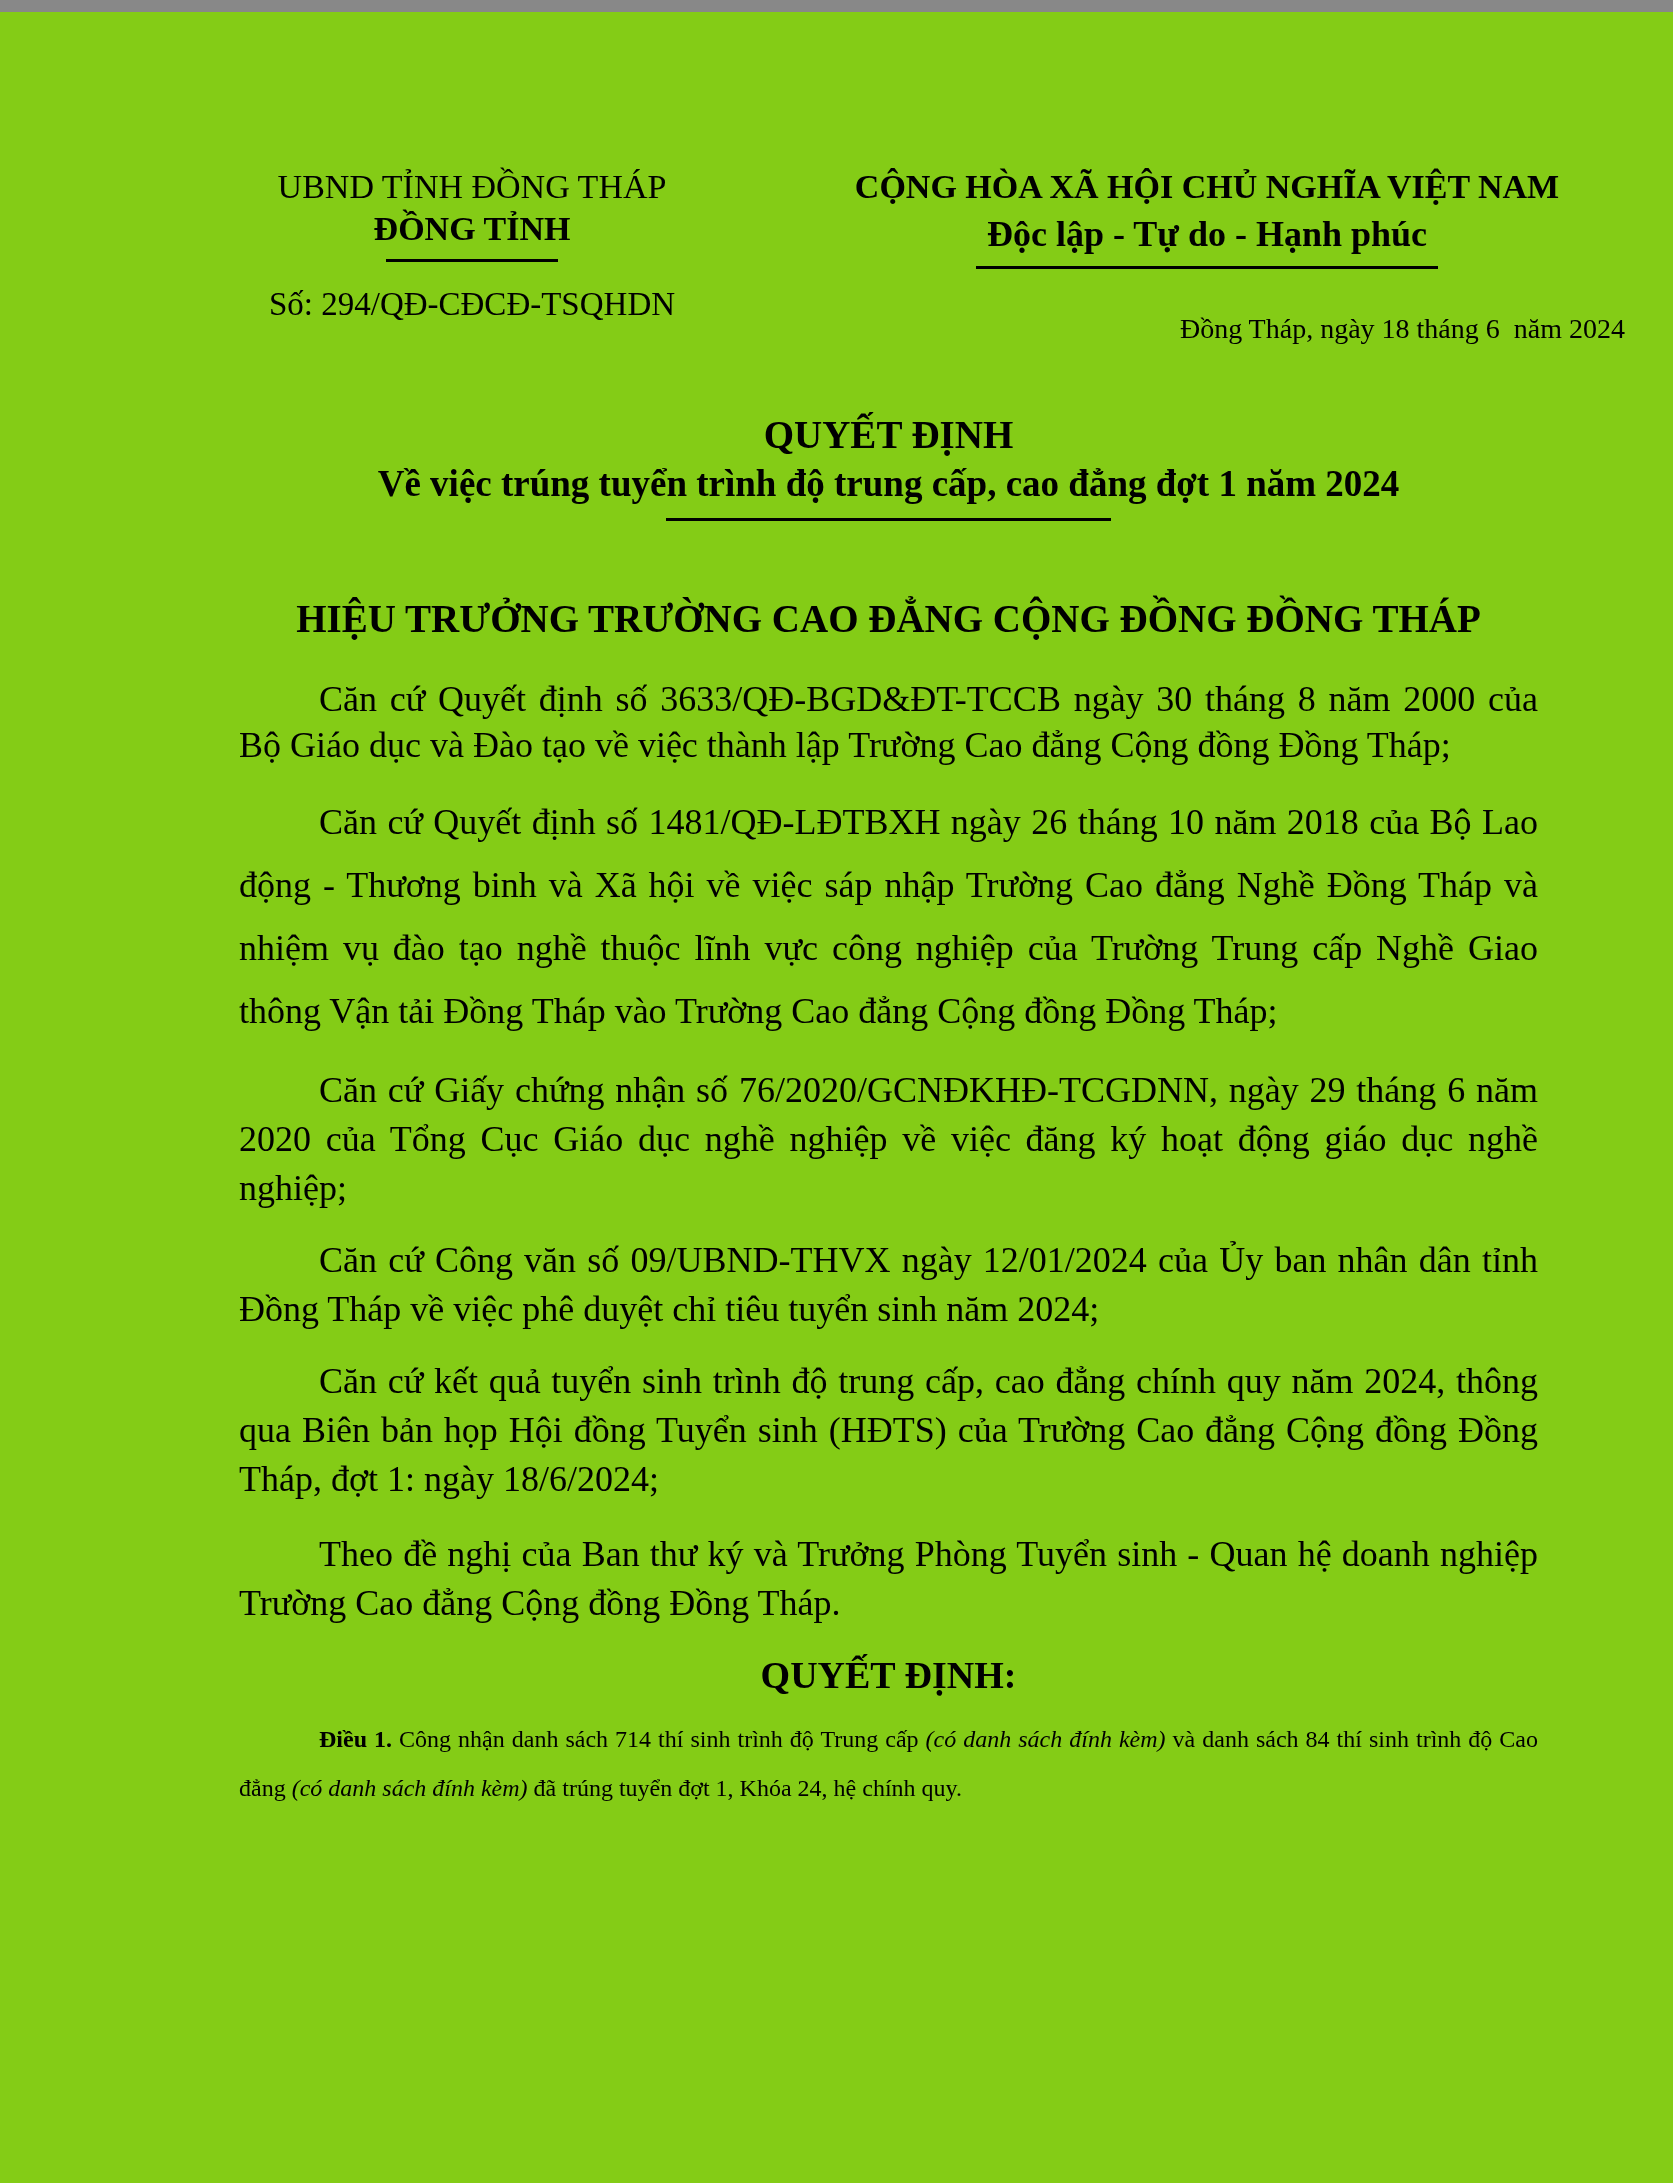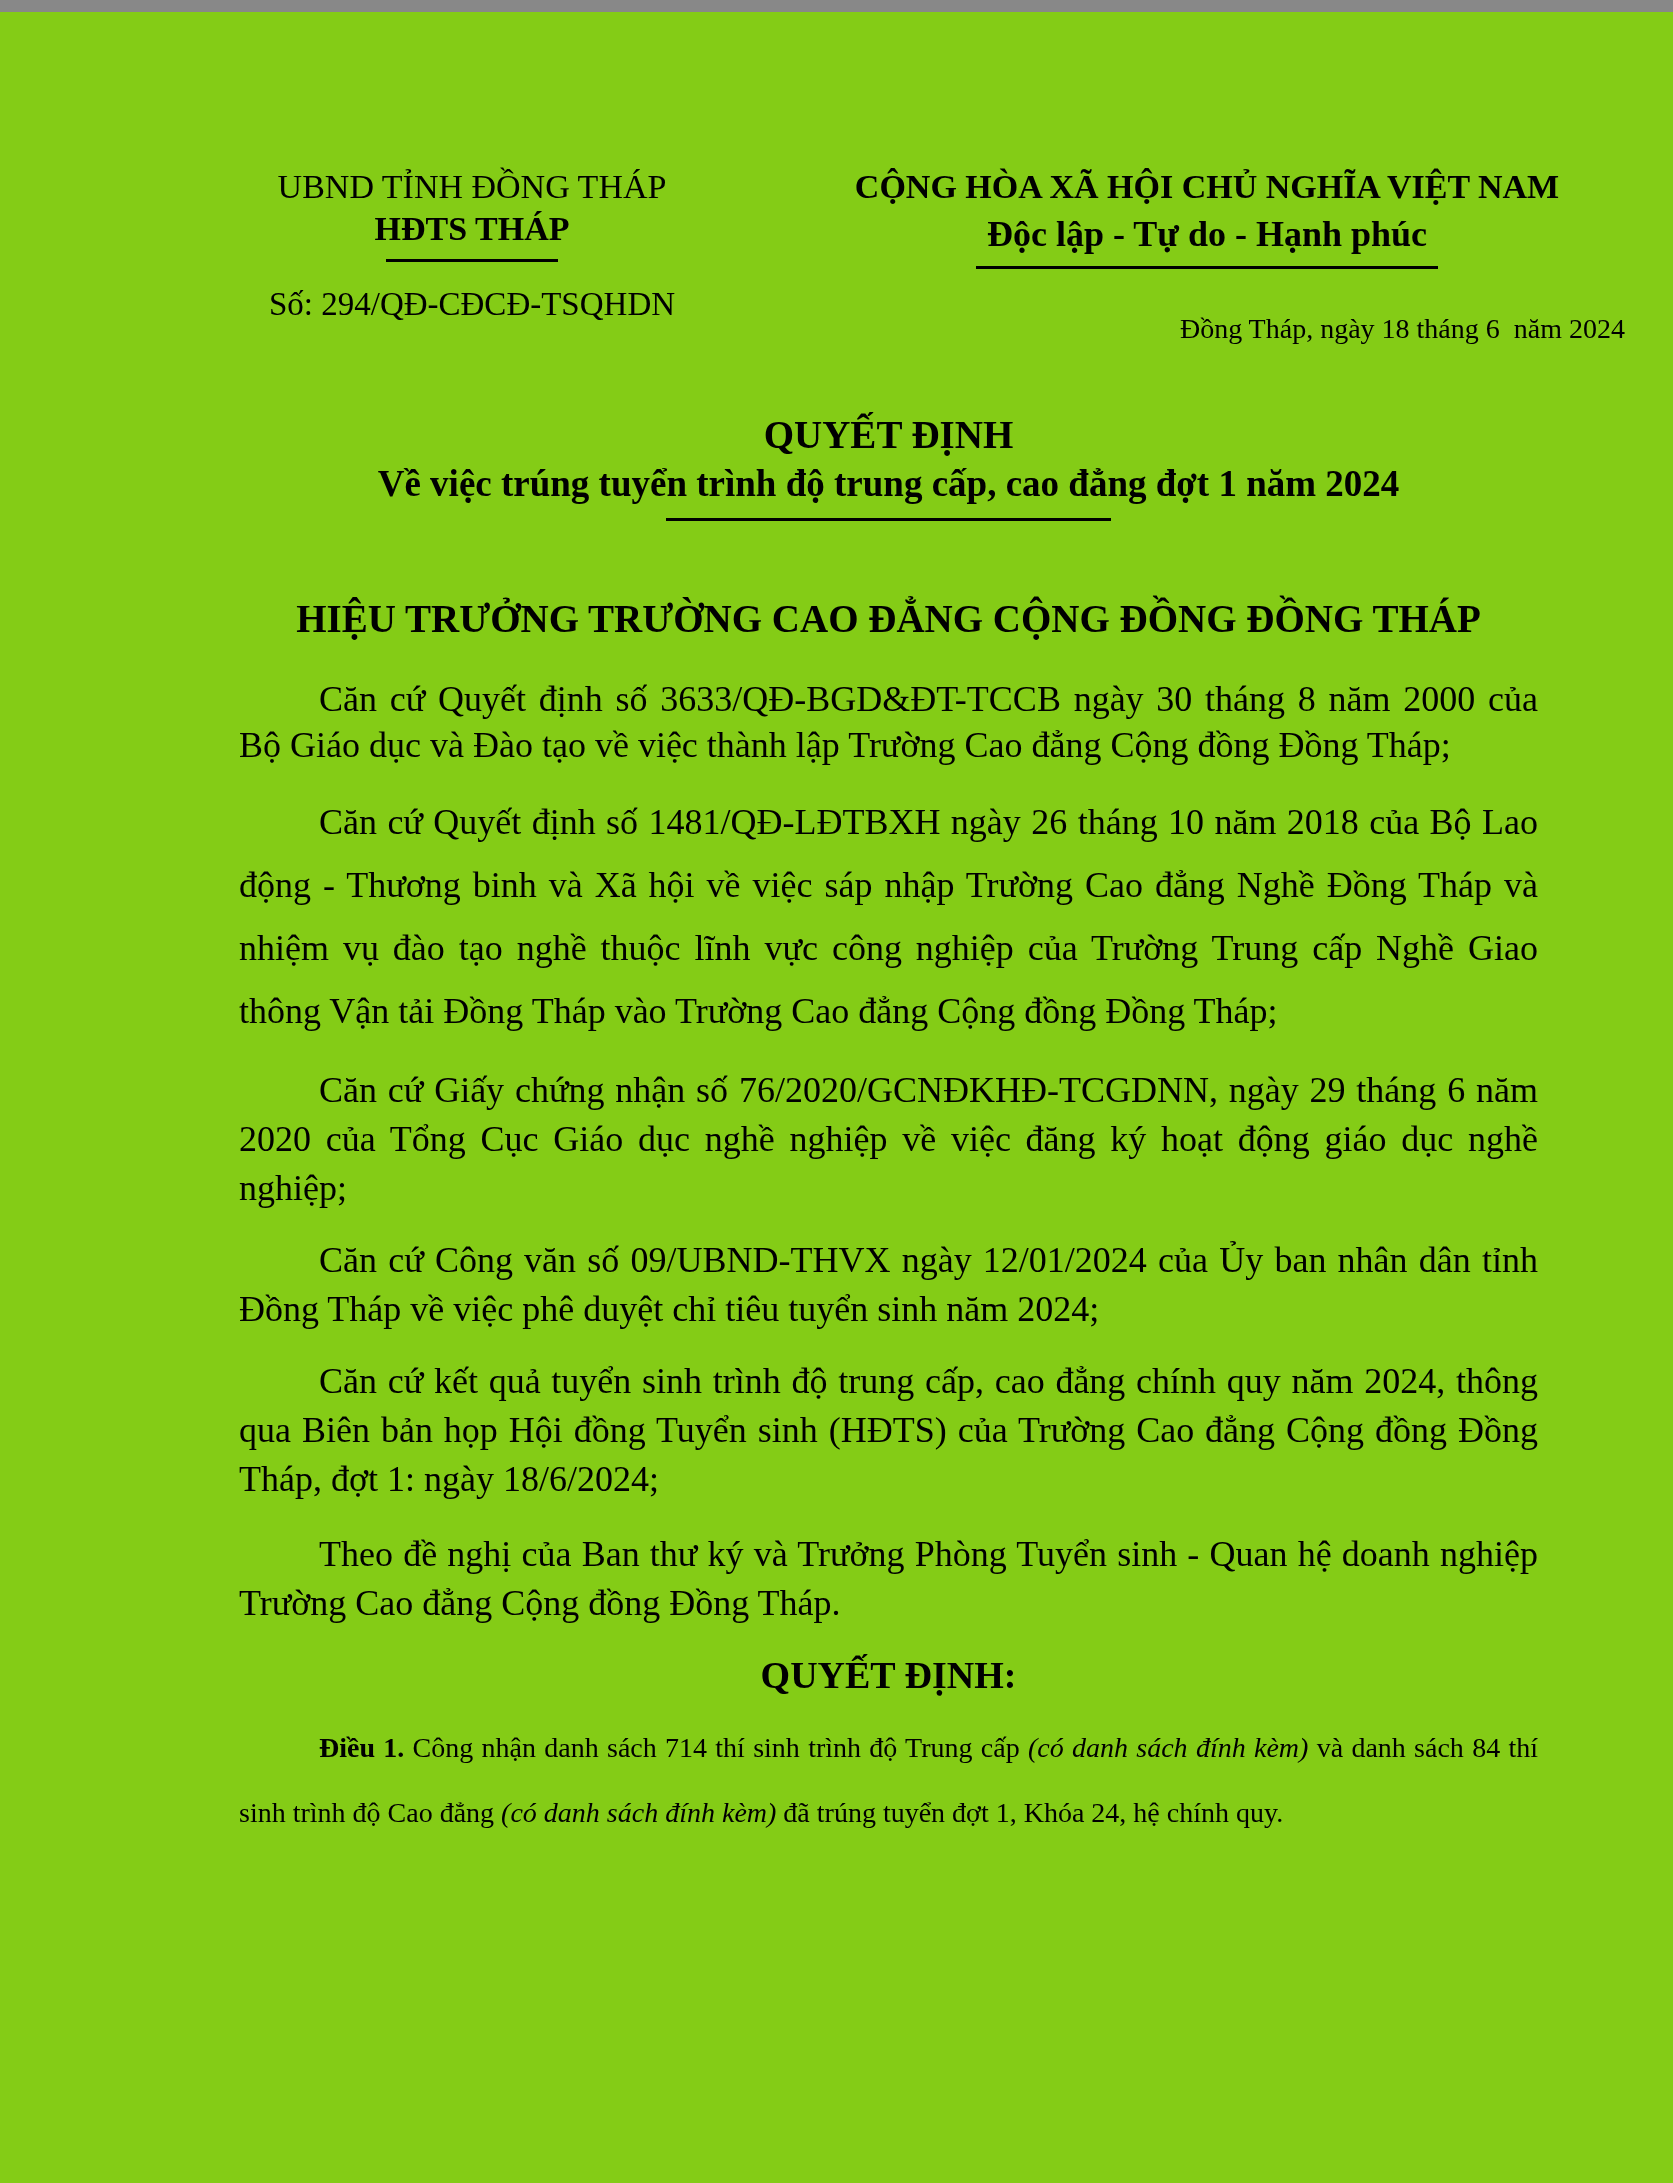--- a/index.html
+++ b/index.html
@@ -108,37 +108,37 @@
   p.p-last   { margin-top: 26px; }
   .decision-command {
     margin-top: 24px;
     text-align: center;
     font-size: 38px;
     line-height: 47px;
     font-weight: bold;
   }
   .article {
     margin-top: 16px;
-    font-size: 28px;
-    line-height: 65px;
+    font-size: 24px;
+    line-height: 49px;
     text-align: justify;
     text-indent: 80px;
   }
   .article .b { font-weight: bold; }
   .article .i { font-style: italic; }
 </style>
 </head>
 <body>
 
 <div id="page">
 
   <div class="header">
     <div class="header-left">
       <div class="org-parent">UBND TỈNH ĐỒNG THÁP</div>
-      <div class="org-name">HĐTS THÁP</div>
+      <div class="org-name">ĐỒNG TỈNH</div>
       <div class="rule rule-org"></div>
       <div class="doc-number">Số: 294/QĐ-CĐCĐ-TSQHDN</div>
     </div>
 
     <div class="header-right">
       <div class="national-title">CỘNG HÒA XÃ HỘI CHỦ NGHĨA VIỆT NAM</div>
       <div class="motto">Độc lập - Tự do - Hạnh phúc</div>
       <div class="rule rule-motto"></div>
       <div class="place-date">Đồng Tháp, ngày 18 tháng 6  năm 2024</div>
     </div>

